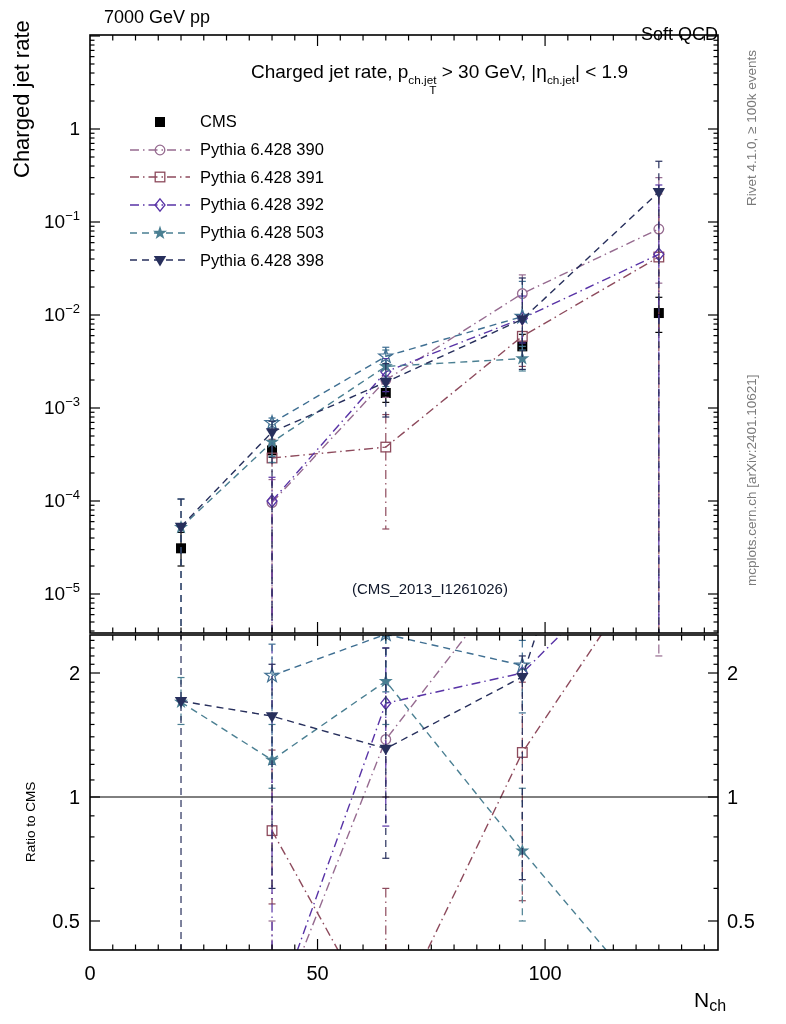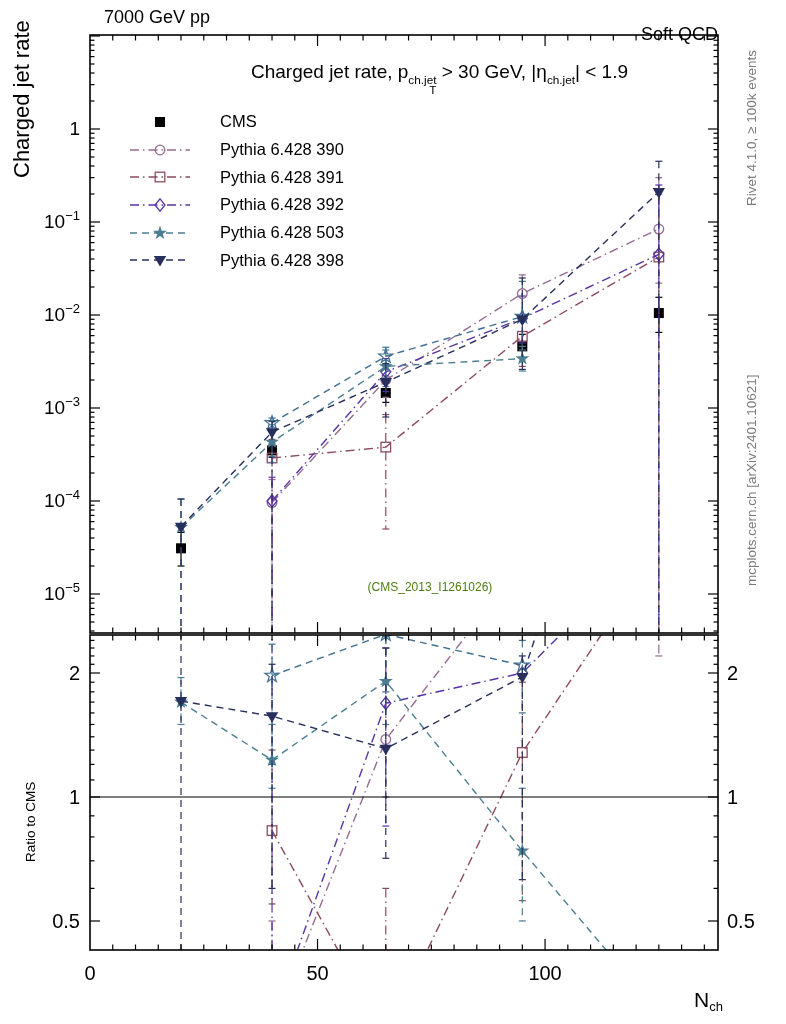--- a/index.html
+++ b/index.html
@@ -13,27 +13,27 @@
   .hdr-right{left:418px;width:300px;text-align:right;}
   .ptitle{left:90px;top:61px;width:699px;text-align:center;font-size:19px;}
   .stk{display:inline-flex;flex-direction:column;align-items:flex-end;vertical-align:-0.55em;
        line-height:0.85;font-size:0.62em;}
   .stk .up,.stk .dn{display:block;}
   .ylab-main{left:9px;top:178px;font-size:22px;}
   .ylab-ratio{left:23px;top:862px;font-size:13.5px;}
   .cap{color:#7a7a7a;font-size:13.5px;}
   .cap-top{left:744px;top:206px;}
   .cap-bot{left:744px;top:586px;}
-  .watermark{left:318px;top:580px;width:224px;text-align:center;font-size:12px;color:#4d7c0f;}
+  .watermark{left:318px;top:580px;width:224px;text-align:center;font-size:15px;color:#0f172a;}
   .legend{left:128px;top:108px;list-style:none;margin:0;padding:0;}
-  .legend li{display:flex;align-items:center;height:27.7px;gap:20px;}
+  .legend li{display:flex;align-items:center;height:27.7px;}
   .legend .icon{display:inline-block;width:64px;height:18px;}
   .legend .lbl{margin-left:8px;font-size:16.5px;}
   .xlab{left:694px;top:988px;font-size:21px;}
-  .xlab .sub{font-size:13px;vertical-align:-4px;}
+  .xlab .sub{font-size:16px;vertical-align:-4px;}
 </style>
 </head>
 <body>
 
 <div class="figure">
 
   <svg id="plot" width="786" height="1024" viewBox="0 0 786 1024">
       <defs>
         <clipPath id="cm">
           <rect x="90" y="35" width="628" height="598"></rect>

